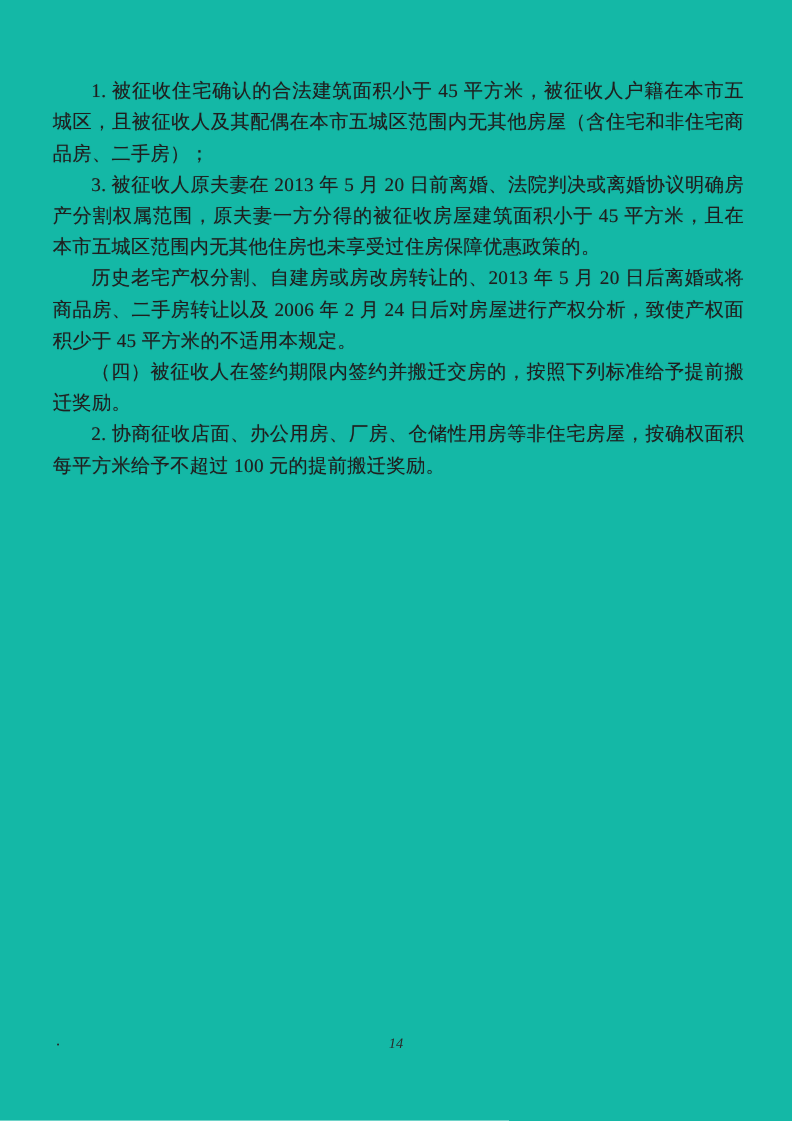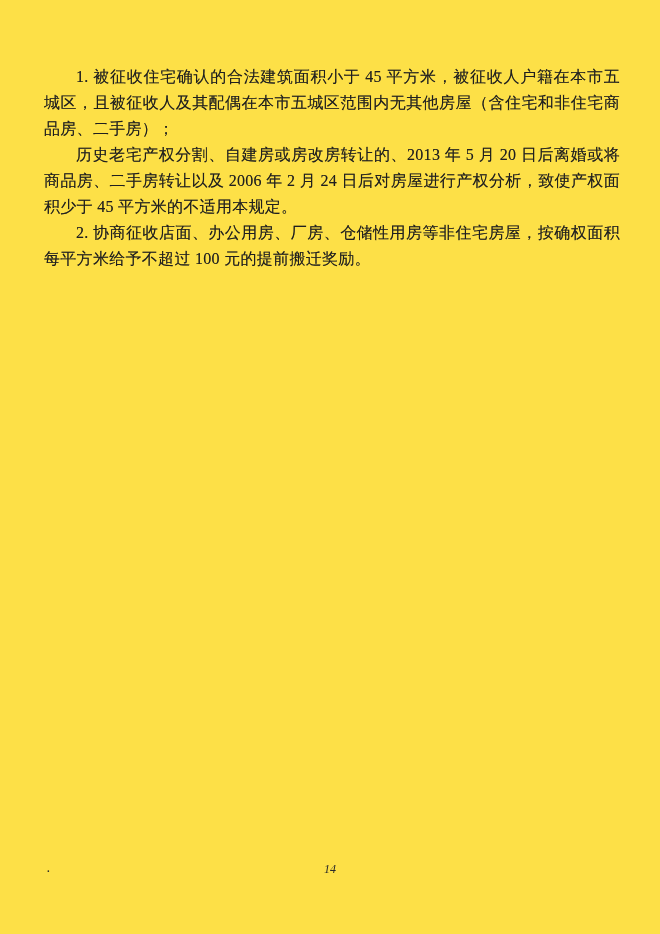--- a/index.html
+++ b/index.html
@@ -4,21 +4,21 @@
 <style>
   html, body {
     margin: 0;
     padding: 0;
     background: #ffffff;
   }
   .page {
     position: relative;
     width: 660px;
     height: 934px;
-    background: #fde047;
+    background: #14b8a6;
     overflow: hidden;
     font-family: "Liberation Serif", serif;
     color: #1f1f1f;
     box-sizing: border-box;
   }
   .text-block {
     position: absolute;
     top: 64px;
     left: 44px;
     right: 40px;
@@ -57,21 +57,23 @@
     font-family: "Liberation Serif", serif;
     font-style: italic;
   }
 </style>
 </head>
 <body>
 
 <div class="page">
   <div class="text-block">
     <p>1. 被征收住宅确认的合法建筑面积小于 45 平方米，被征收人户籍在本市五城区，且被征收人及其配偶在本市五城区范围内无其他房屋（含住宅和非住宅商品房、二手房）；</p>
+    <p>3. 被征收人原夫妻在 2013 年 5 月 20 日前离婚、法院判决或离婚协议明确房产分割权属范围，原夫妻一方分得的被征收房屋建筑面积小于 45 平方米，且在本市五城区范围内无其他住房也未享受过住房保障优惠政策的。</p>
     <p>历史老宅产权分割、自建房或房改房转让的、2013 年 5 月 20 日后离婚或将商品房、二手房转让以及 2006 年 2 月 24 日后对房屋进行产权分析，致使产权面积少于 45 平方米的不适用本规定。</p>
+    <p>（四）被征收人在签约期限内签约并搬迁交房的，按照下列标准给予提前搬迁奖励。</p>
     <p>2. 协商征收店面、办公用房、厂房、仓储性用房等非住宅房屋，按确权面积每平方米给予不超过 100 元的提前搬迁奖励。</p>
   </div>
 
   <div class="footer">
     <span class="margin-dot">·</span>
     <span class="page-number">14</span>
   </div>
 </div>
 
 </body></html>

